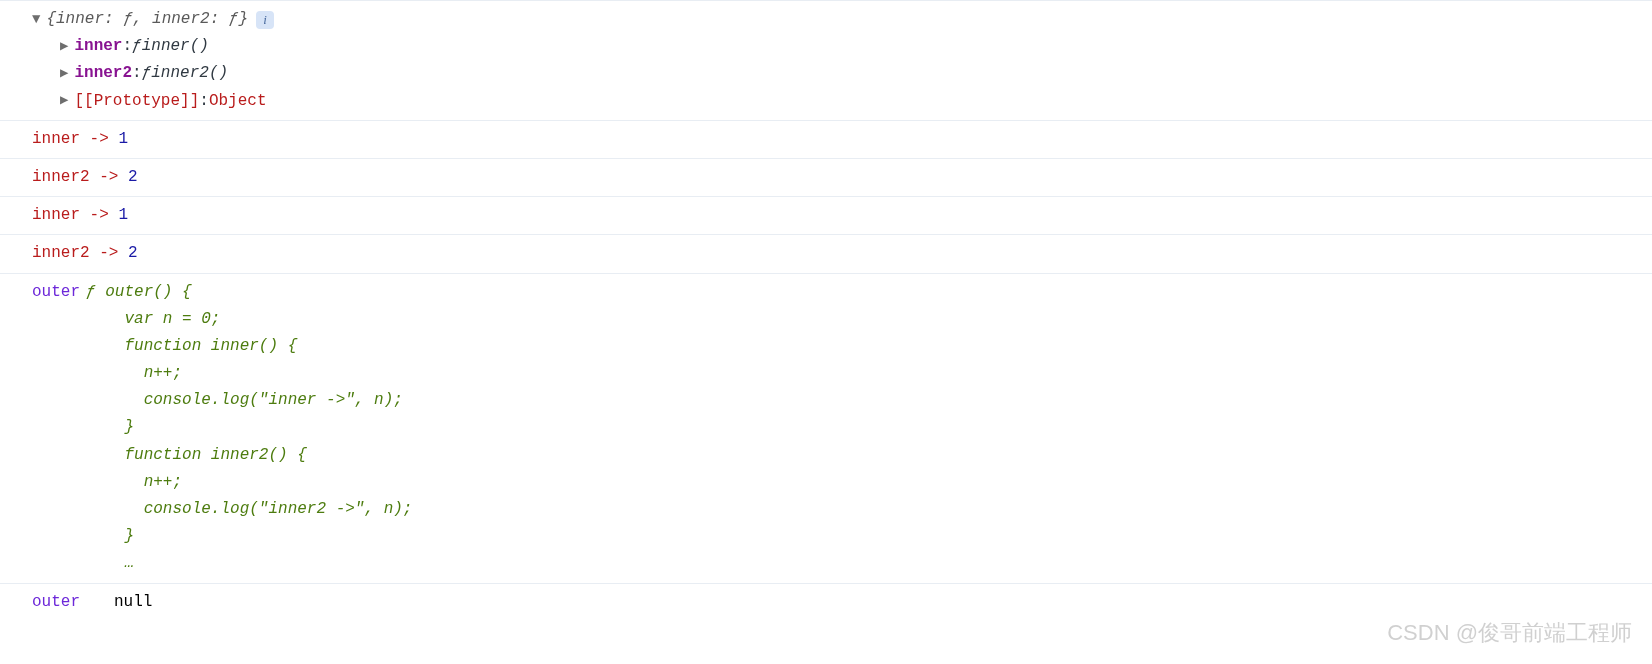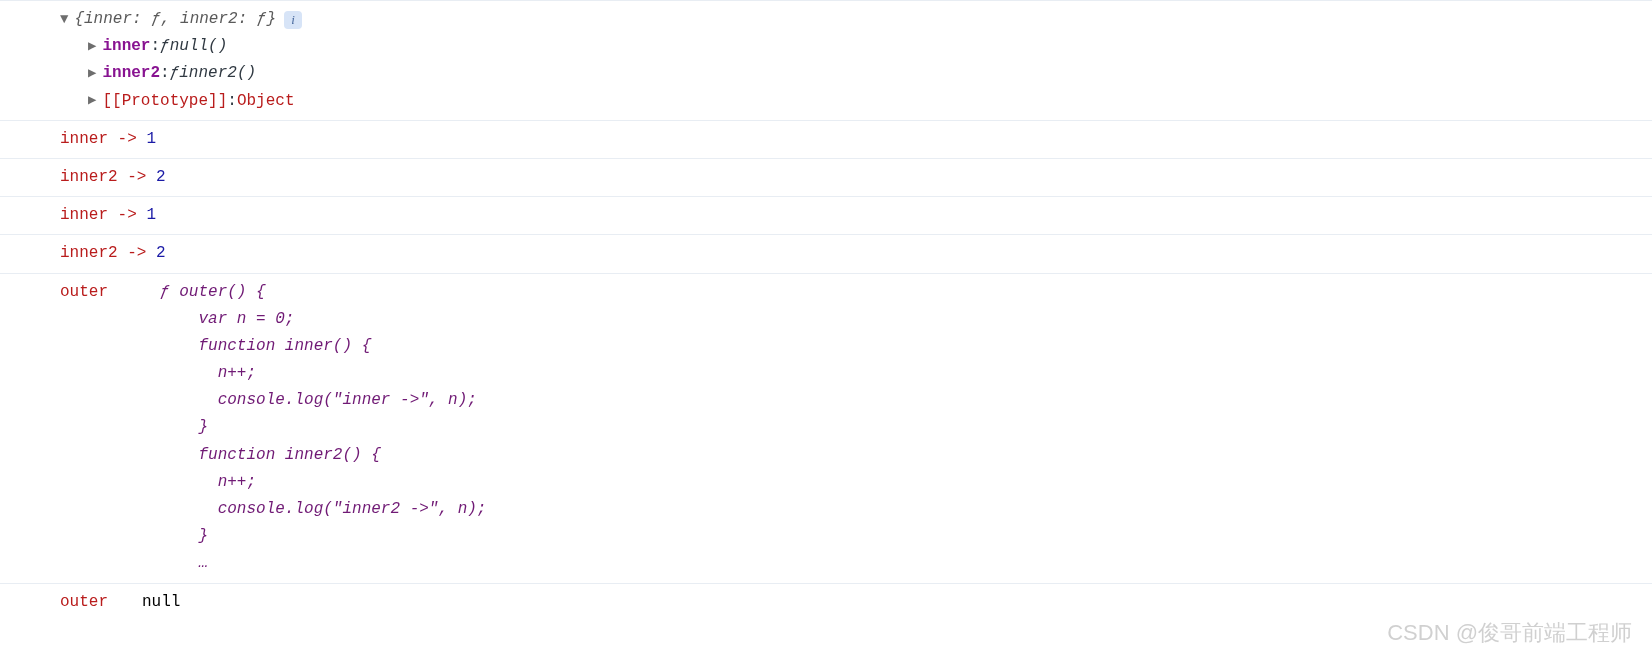--- a/index.html
+++ b/index.html
@@ -8,21 +8,21 @@
     font-family: Menlo, Consolas, "Courier New", monospace;
     font-size: 16px;
     background: #ffffff;
     color: #303942;
   }
   .console {
     width: 100%;
   }
   .row {
     border-top: 1px solid #e8edf3;
-    padding: 5px 0 5px 60px;
+    padding: 5px 0 5px 32px;
     display: flex;
     align-items: flex-start;
     line-height: 1.7;
     min-height: 30px;
   }
   .row.first { border-top: 1px solid #e8edf3; }
   .tree-root { display: flex; align-items: center; flex-wrap: wrap; }
   .arrow {
     display: inline-block;
     font-size: 14px;
@@ -52,26 +52,25 @@
     font-family: Georgia, serif;
     font-size: 13px;
     margin-left: 8px;
     cursor: pointer;
   }
   .num { color: #1a1aa6; }
   .gray-null { color: #000000; margin-left: 28px; }
   .log-text { color: #b91c1c; }
   .code-block {
     font-style: italic;
-    color: #701a75;
+    color: #4d7c0f;
     white-space: pre;
     line-height: 1.7;
-    margin-left: 46px;
   }
-  .prefix { color: #b91c1c; margin-right: 6px; }
+  .prefix { color: #6d28d9; margin-right: 6px; }
   .watermark {
     position: fixed;
     right: 20px;
     bottom: 16px;
     color: rgba(120,120,120,0.35);
     font-family: sans-serif;
     font-size: 22px;
     pointer-events: none;
   }
 </style>
@@ -86,21 +85,21 @@
         <span class="arrow down"></span>
         <span class="italic">{inner: ƒ, inner2: ƒ}</span>
         <span class="info-badge">i</span>
       </div>
       <div class="tree-children">
         <div class="tree-line">
           <span class="arrow right"></span>
           <span class="purple">inner</span>
             <span class="colon">: </span>
           <span class="f">ƒ </span>
-            <span class="f">null()</span>
+            <span class="f">inner()</span>
         </div>
         <div class="tree-line">
           <span class="arrow right"></span>
           <span class="purple">inner2</span>
             <span class="colon">: </span>
           <span class="f">ƒ </span>
             <span class="f">inner2()</span>
         </div>
         <div class="tree-line">
           <span class="arrow right"></span>

